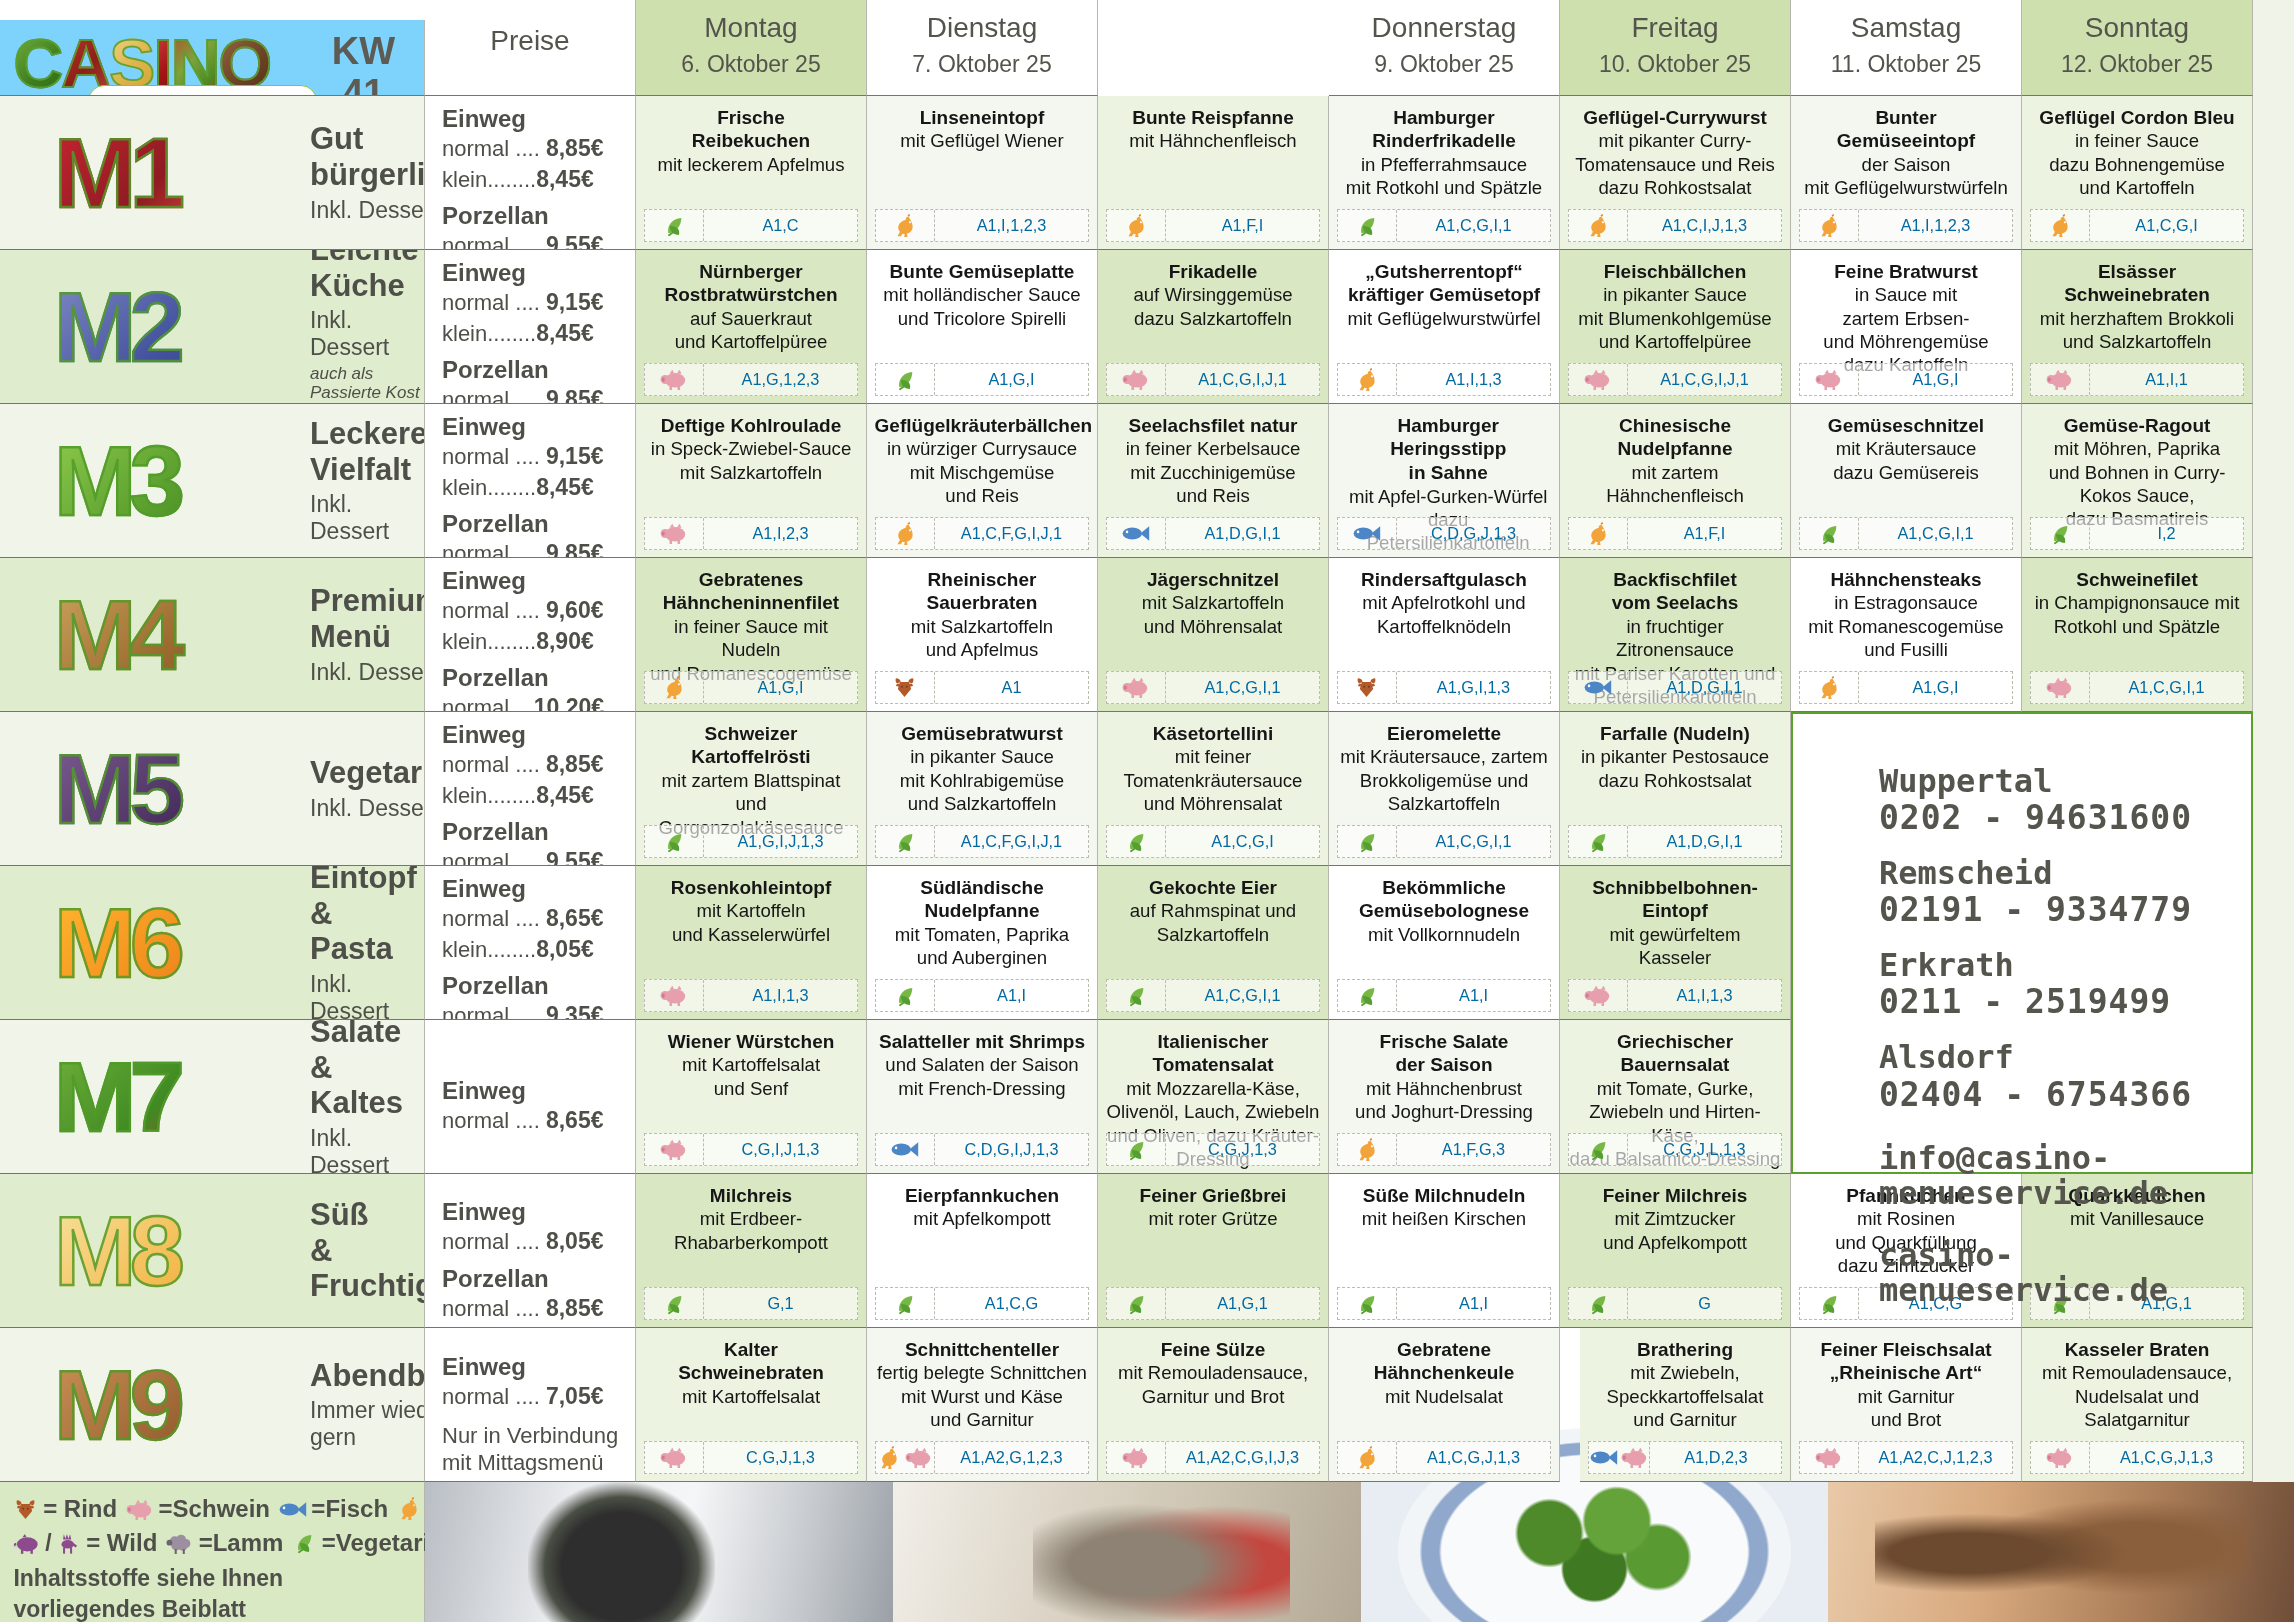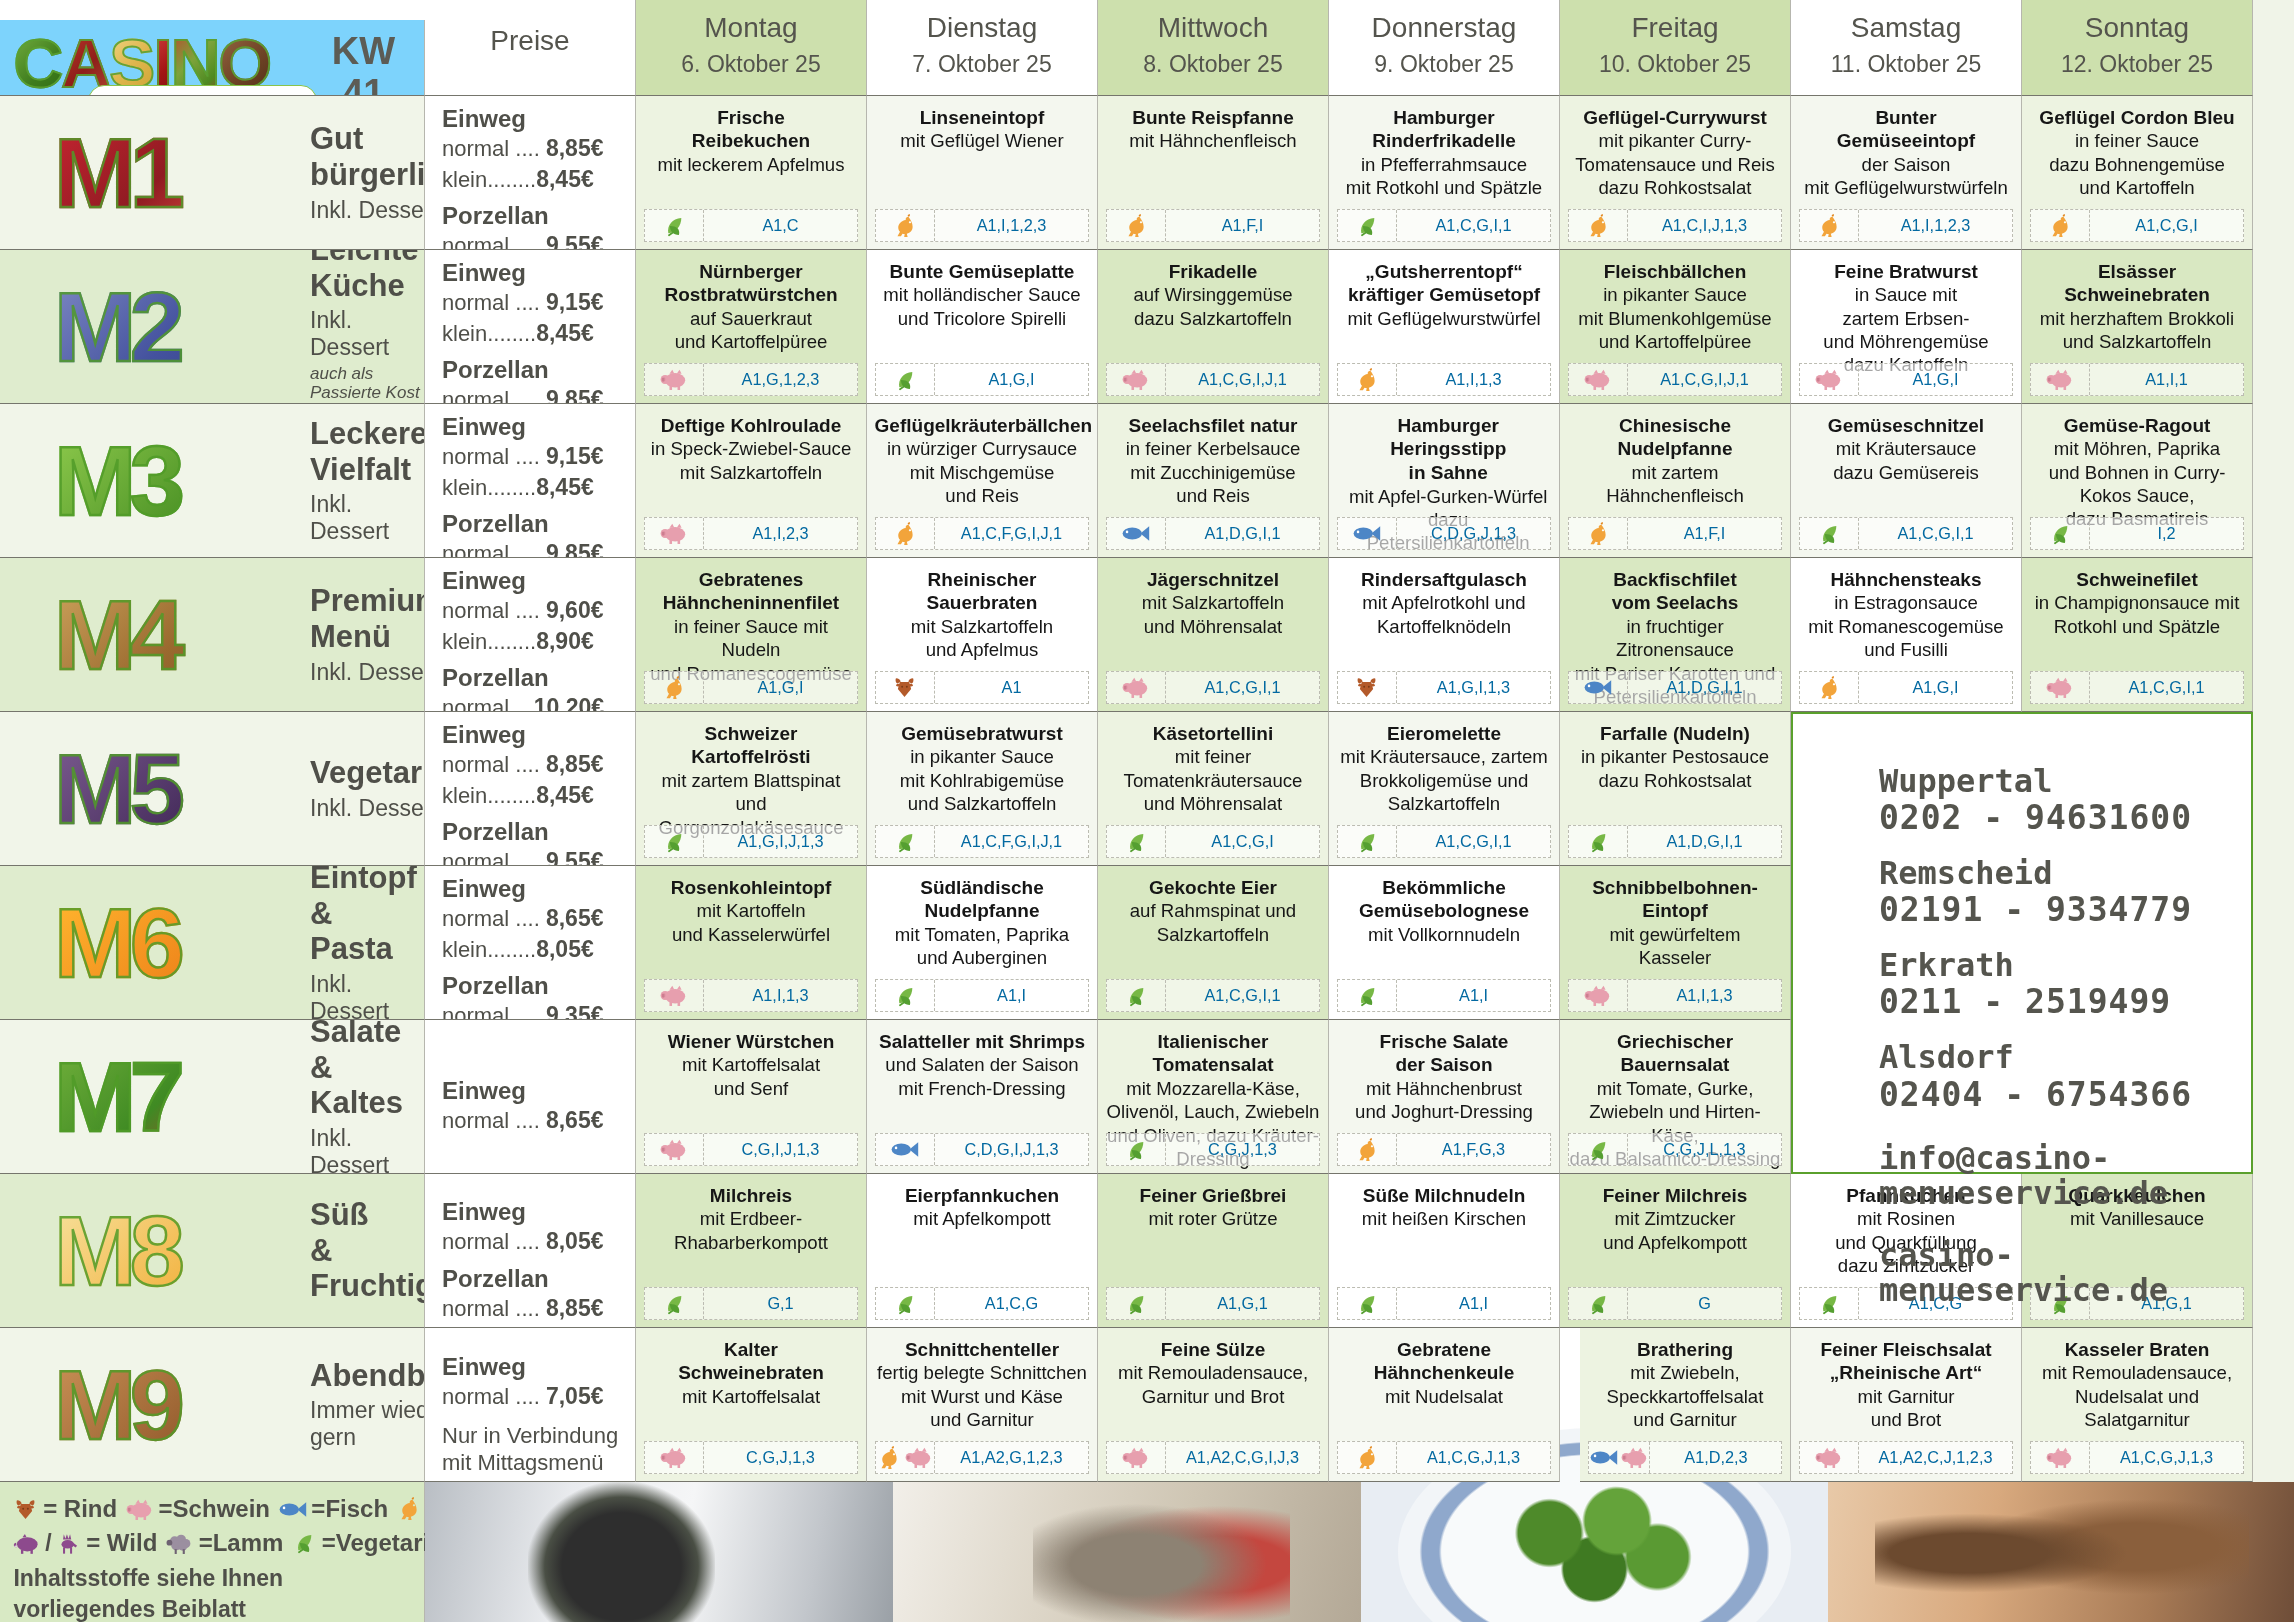--- a/index.html
+++ b/index.html
@@ -293,24 +293,20 @@
         </div>
     </div>
   <div class="cell hdr-green day-head" style="grid-area: 1 / 3;">
         <div class="d1">Montag</div>
         <div class="d2">6. Oktober 25</div>
       </div>
       <div class="cell hdr-white day-head" style="grid-area: 1 / 4;">
         <div class="d1">Dienstag</div>
         <div class="d2">7. Oktober 25</div>
       </div>
-      <div class="cell hdr-green day-head" style="grid-area: 1 / 5;">
-        <div class="d1">Mittwoch</div>
-        <div class="d2">8. Oktober 25</div>
-      </div>
       <div class="cell hdr-white day-head" style="grid-area: 1 / 6;">
         <div class="d1">Donnerstag</div>
         <div class="d2">9. Oktober 25</div>
       </div>
       <div class="cell hdr-green day-head" style="grid-area: 1 / 7;">
         <div class="d1">Freitag</div>
         <div class="d2">10. Oktober 25</div>
       </div>
       <div class="cell hdr-white day-head" style="grid-area: 1 / 8;">
         <div class="d1">Samstag</div>

